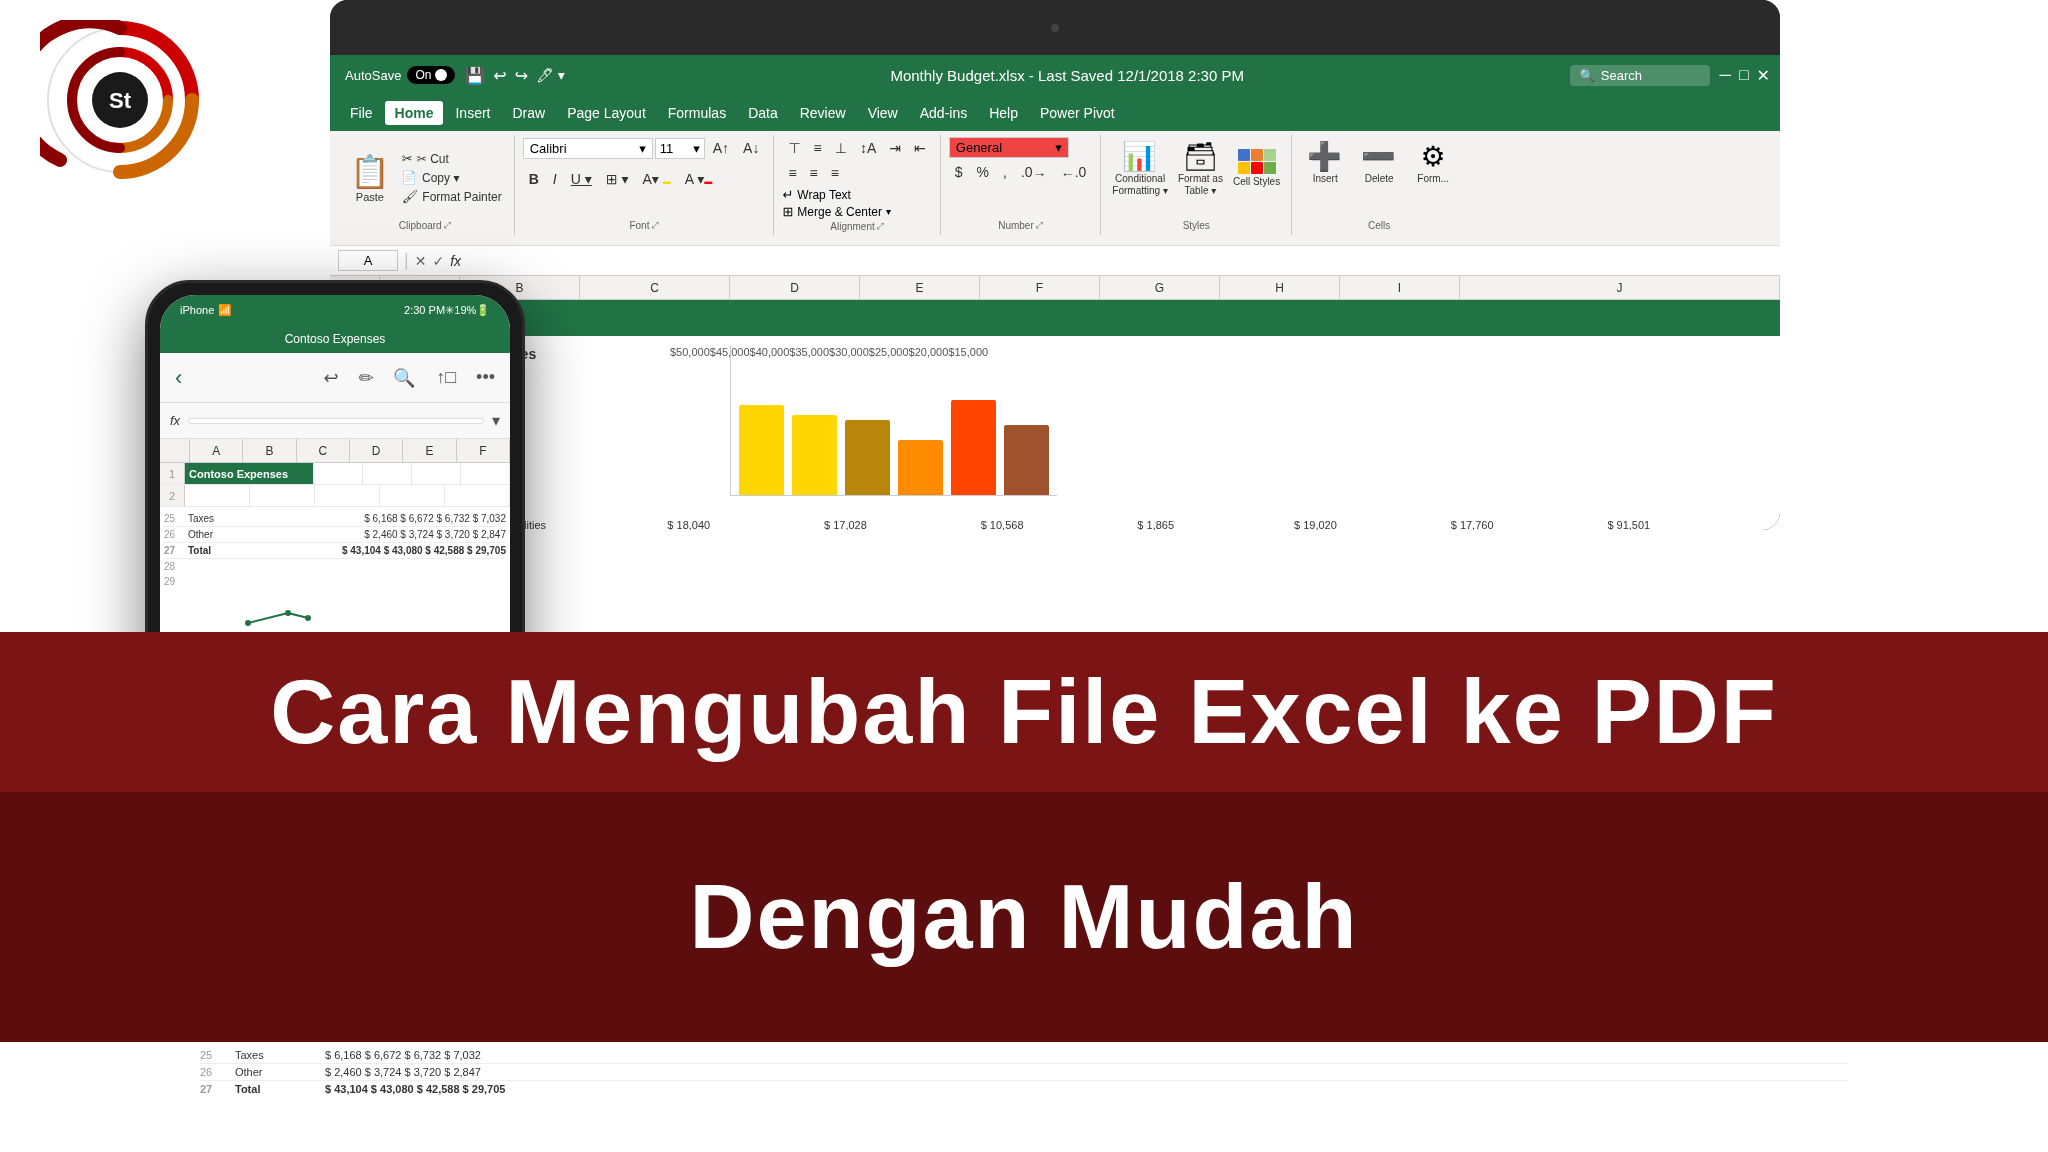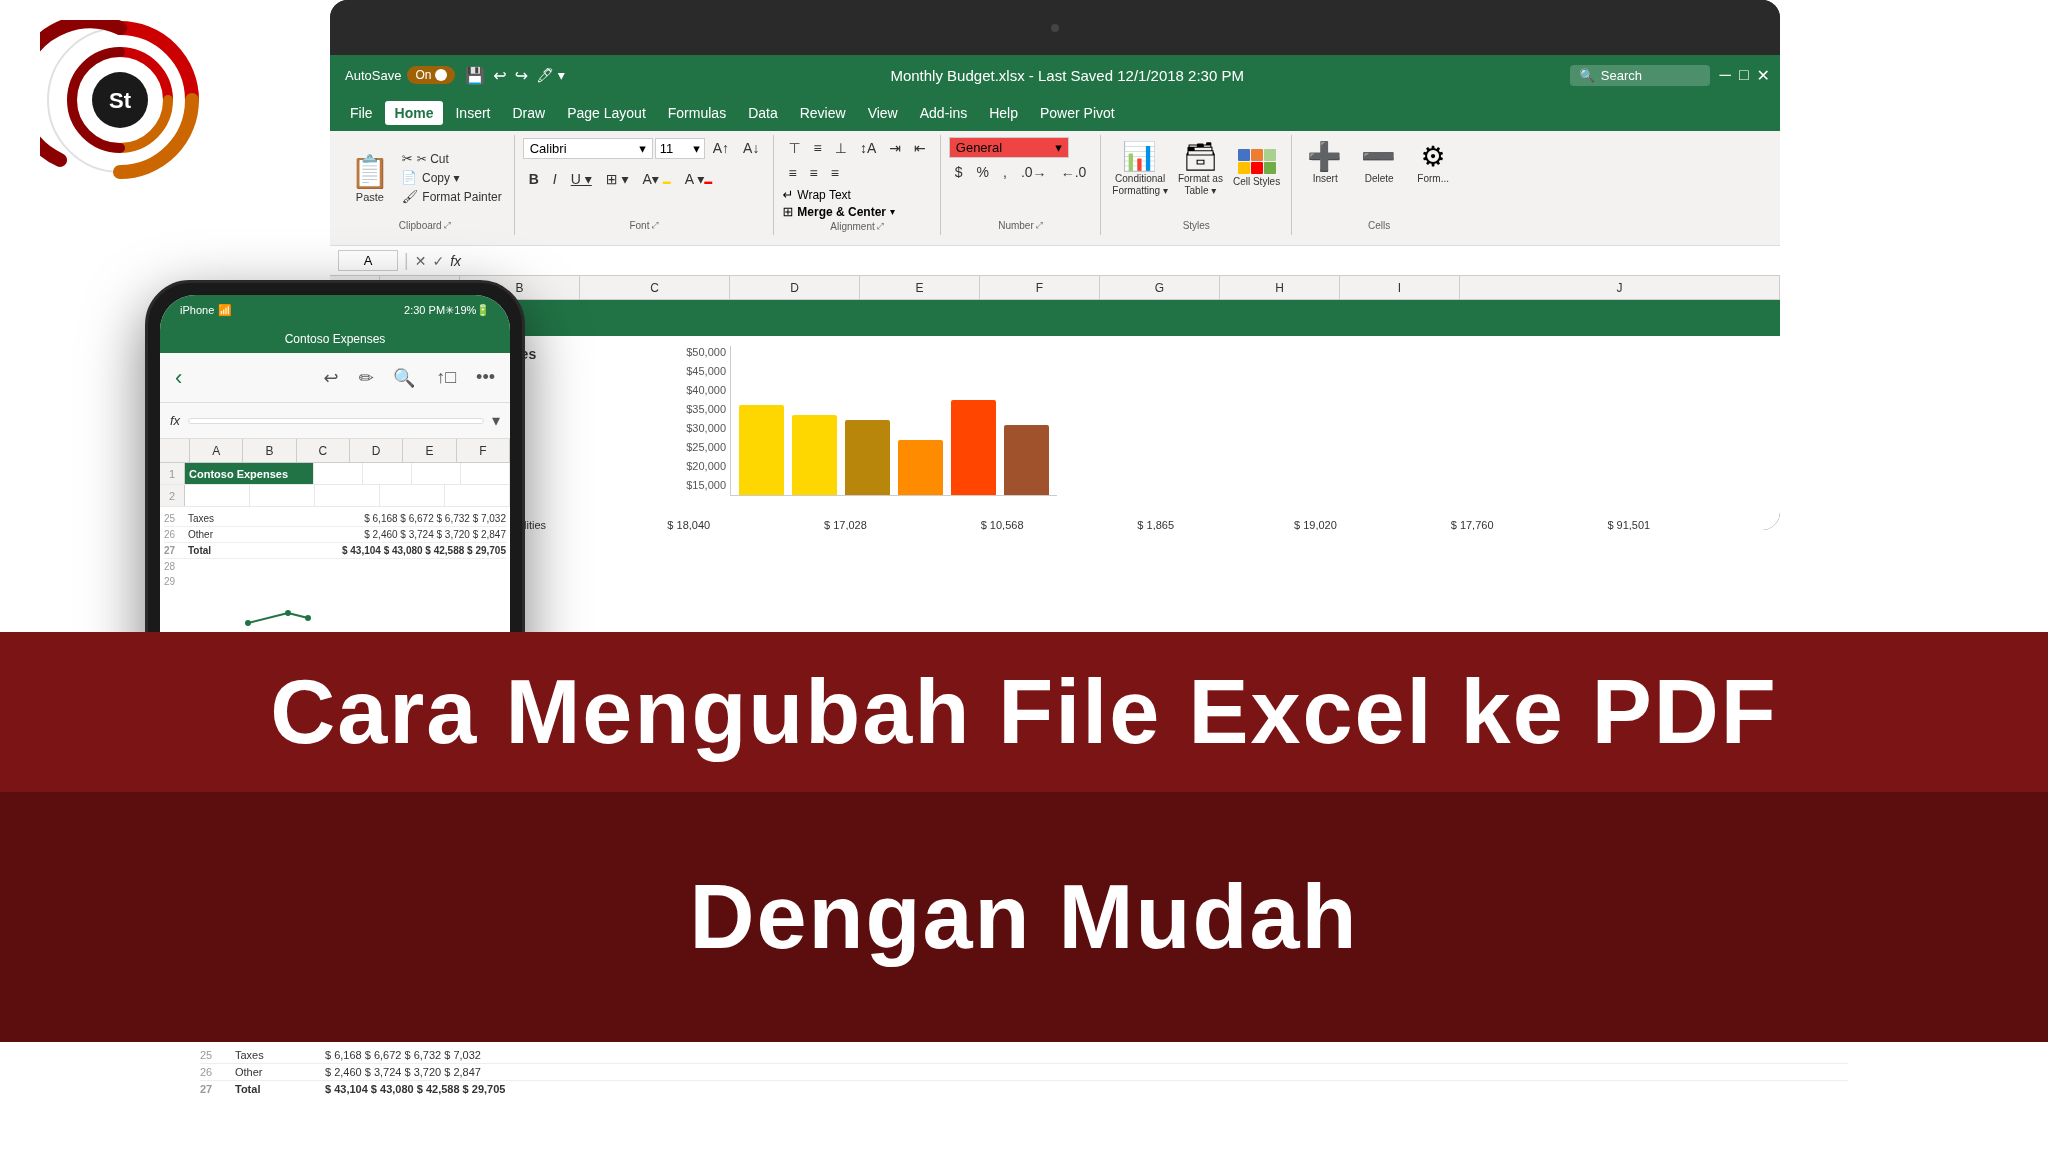--- a/index.html
+++ b/index.html
@@ -65,21 +65,21 @@
       text-align: center;
     }
     .excel-titlebar .autosave {
       margin-left: 15px;
       display: flex;
       align-items: center;
       gap: 6px;
       font-size: 13px;
     }
     .autosave-toggle {
-      background: #a16207;
+      background: #000000;
       border-radius: 10px;
       padding: 2px 8px;
       font-size: 12px;
       display: flex;
       align-items: center;
       gap: 4px;
     }
     .toggle-knob {
       width: 12px; height: 12px;
       background: white;
@@ -745,21 +745,21 @@
             <button class="fmt-btn">≡</button>
             <button class="fmt-btn">≡</button>
           </div>
           <div style="display:flex;flex-direction:column;gap:2px;">
             <div style="display:flex;align-items:center;gap:4px;">
               <span style="font-size:13px;">↵</span>
               <span style="font-size:12px;">Wrap Text</span>
             </div>
             <div style="display:flex;align-items:center;gap:4px;">
               <span style="font-size:13px;">⊞</span>
-              <span style="font-size:12px;font-weight:bold;">Merge &amp; Center</span>
+              <span style="font-size:12px;">Merge &amp; Center</span>
               <span style="font-size:10px;">▾</span>
             </div>
           </div>
         </div>
         <div class="ribbon-group-label">
           <span>Alignment</span>
           <span style="font-size:9px;cursor:pointer;">⤢</span>
         </div>
       </div>
 
@@ -885,21 +885,21 @@
             <text x="115" y="93" font-size="9" fill="#333" text-anchor="middle">37%</text>
             <text x="22" y="120" font-size="9" fill="#333" text-anchor="middle">Travel</text>
             <text x="22" y="129" font-size="9" fill="#333" text-anchor="middle">3%</text>
           </svg>
         </div>
       </div>
 
       <div class="bar-chart-area">
         <div style="display:flex;gap:0;">
 
-          <div style="display:flex;flex-direction:column;justify-content:space-between;height:150px;padding-bottom:5px;width:60px;font-size:11px;color:#555;text-align:right;padding-right:4px;">
+          <div style="display:flex;justify-content:space-between;height:150px;padding-bottom:5px;width:60px;font-size:11px;color:#555;text-align:right;padding-right:4px;">
             <span>$50,000</span>
             <span>$45,000</span>
             <span>$40,000</span>
             <span>$35,000</span>
             <span>$30,000</span>
             <span>$25,000</span>
             <span>$20,000</span>
             <span>$15,000</span>
           </div>
 

